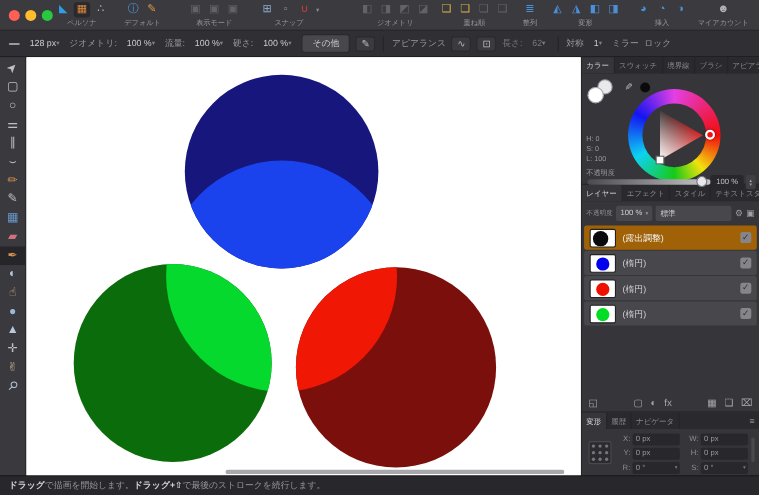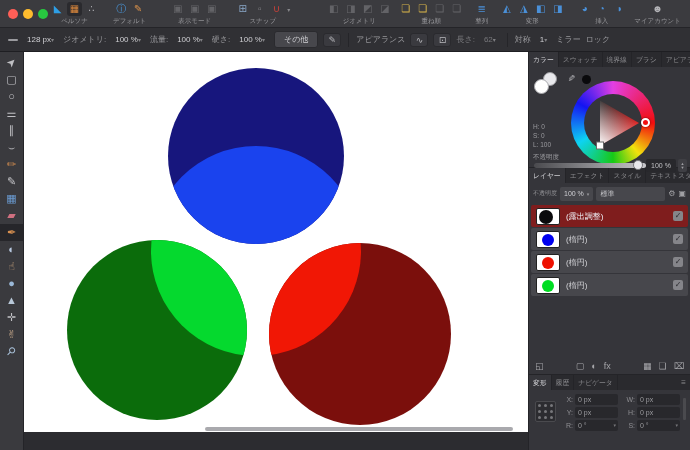--- a/index.html
+++ b/index.html
@@ -90,21 +90,21 @@
   #layers-panel { height: 207px; flex: none; display: flex; flex-direction: column; border-bottom: 1px solid #242428; }
   #layers-controls { height: 21px; display: flex; align-items: center; gap: 3px; padding: 0 4px; flex: none; }
   #layers-opacity-label { font-size: 6px; color: #8e8e92; white-space: nowrap; }
   .mini-select { background: #47474c; border-radius: 2px; height: 14px; display: flex; align-items: center;
     gap: 3px; padding: 0 4px; font-size: 7px; color: #cfcfd3; }
   .mini-select .caret { font-size: 5px; color: #98989c; }
   .mini-icon { font-size: 8px; color: #a0a0a4; }
   #layers-list { padding: 1px 2px 0 2px; }
   .layer-row { height: 22px; margin-bottom: 1px; background: #47474c; border-radius: 2px;
     display: flex; align-items: center; padding: 0 5px; }
-  .layer-row.selected { background: #7f1d1d; }
+  .layer-row.selected { background: #a16207; }
   .layer-thumb { width: 24px; height: 17px; background: #fff; border-radius: 2px; border: 1px solid #222;
     position: relative; overflow: hidden; flex: none; }
   .layer-thumb .dot { position: absolute; border-radius: 50%; }
   .layer-label { font-size: 8px; color: #d4d4d8; margin-left: 6px; flex: 1;
     white-space: nowrap; overflow: hidden; }
   .layer-row.selected .layer-label { color: #f0f4fa; }
   .layer-check { width: 10px; height: 10px; background: #85858a; border-radius: 2px; font-size: 8px;
     line-height: 10px; text-align: center; color: #2c2c30; flex: none; }
   #layers-filler { flex: 1; }
   #layers-bottom { height: 16px; display: flex; align-items: center; gap: 7px; padding: 0 6px; flex: none; }
@@ -465,14 +465,20 @@
                 <span class="tf-input">0 °<span class="caret">▾</span></span>
               </div>
             </div>
           <div id="aspect-link"></div>
         </div>
       </div>
 
     </div>
   </div>
 
+  <div id="status-bar">
+    <span class="b">ドラッグ</span>
+    <span>で描画を開始します。</span>
+    <span class="b">ドラッグ+⇧</span>
+    <span>で最後のストロークを続行します。</span>
+  </div>
 
 </div>
 
 </body></html>

